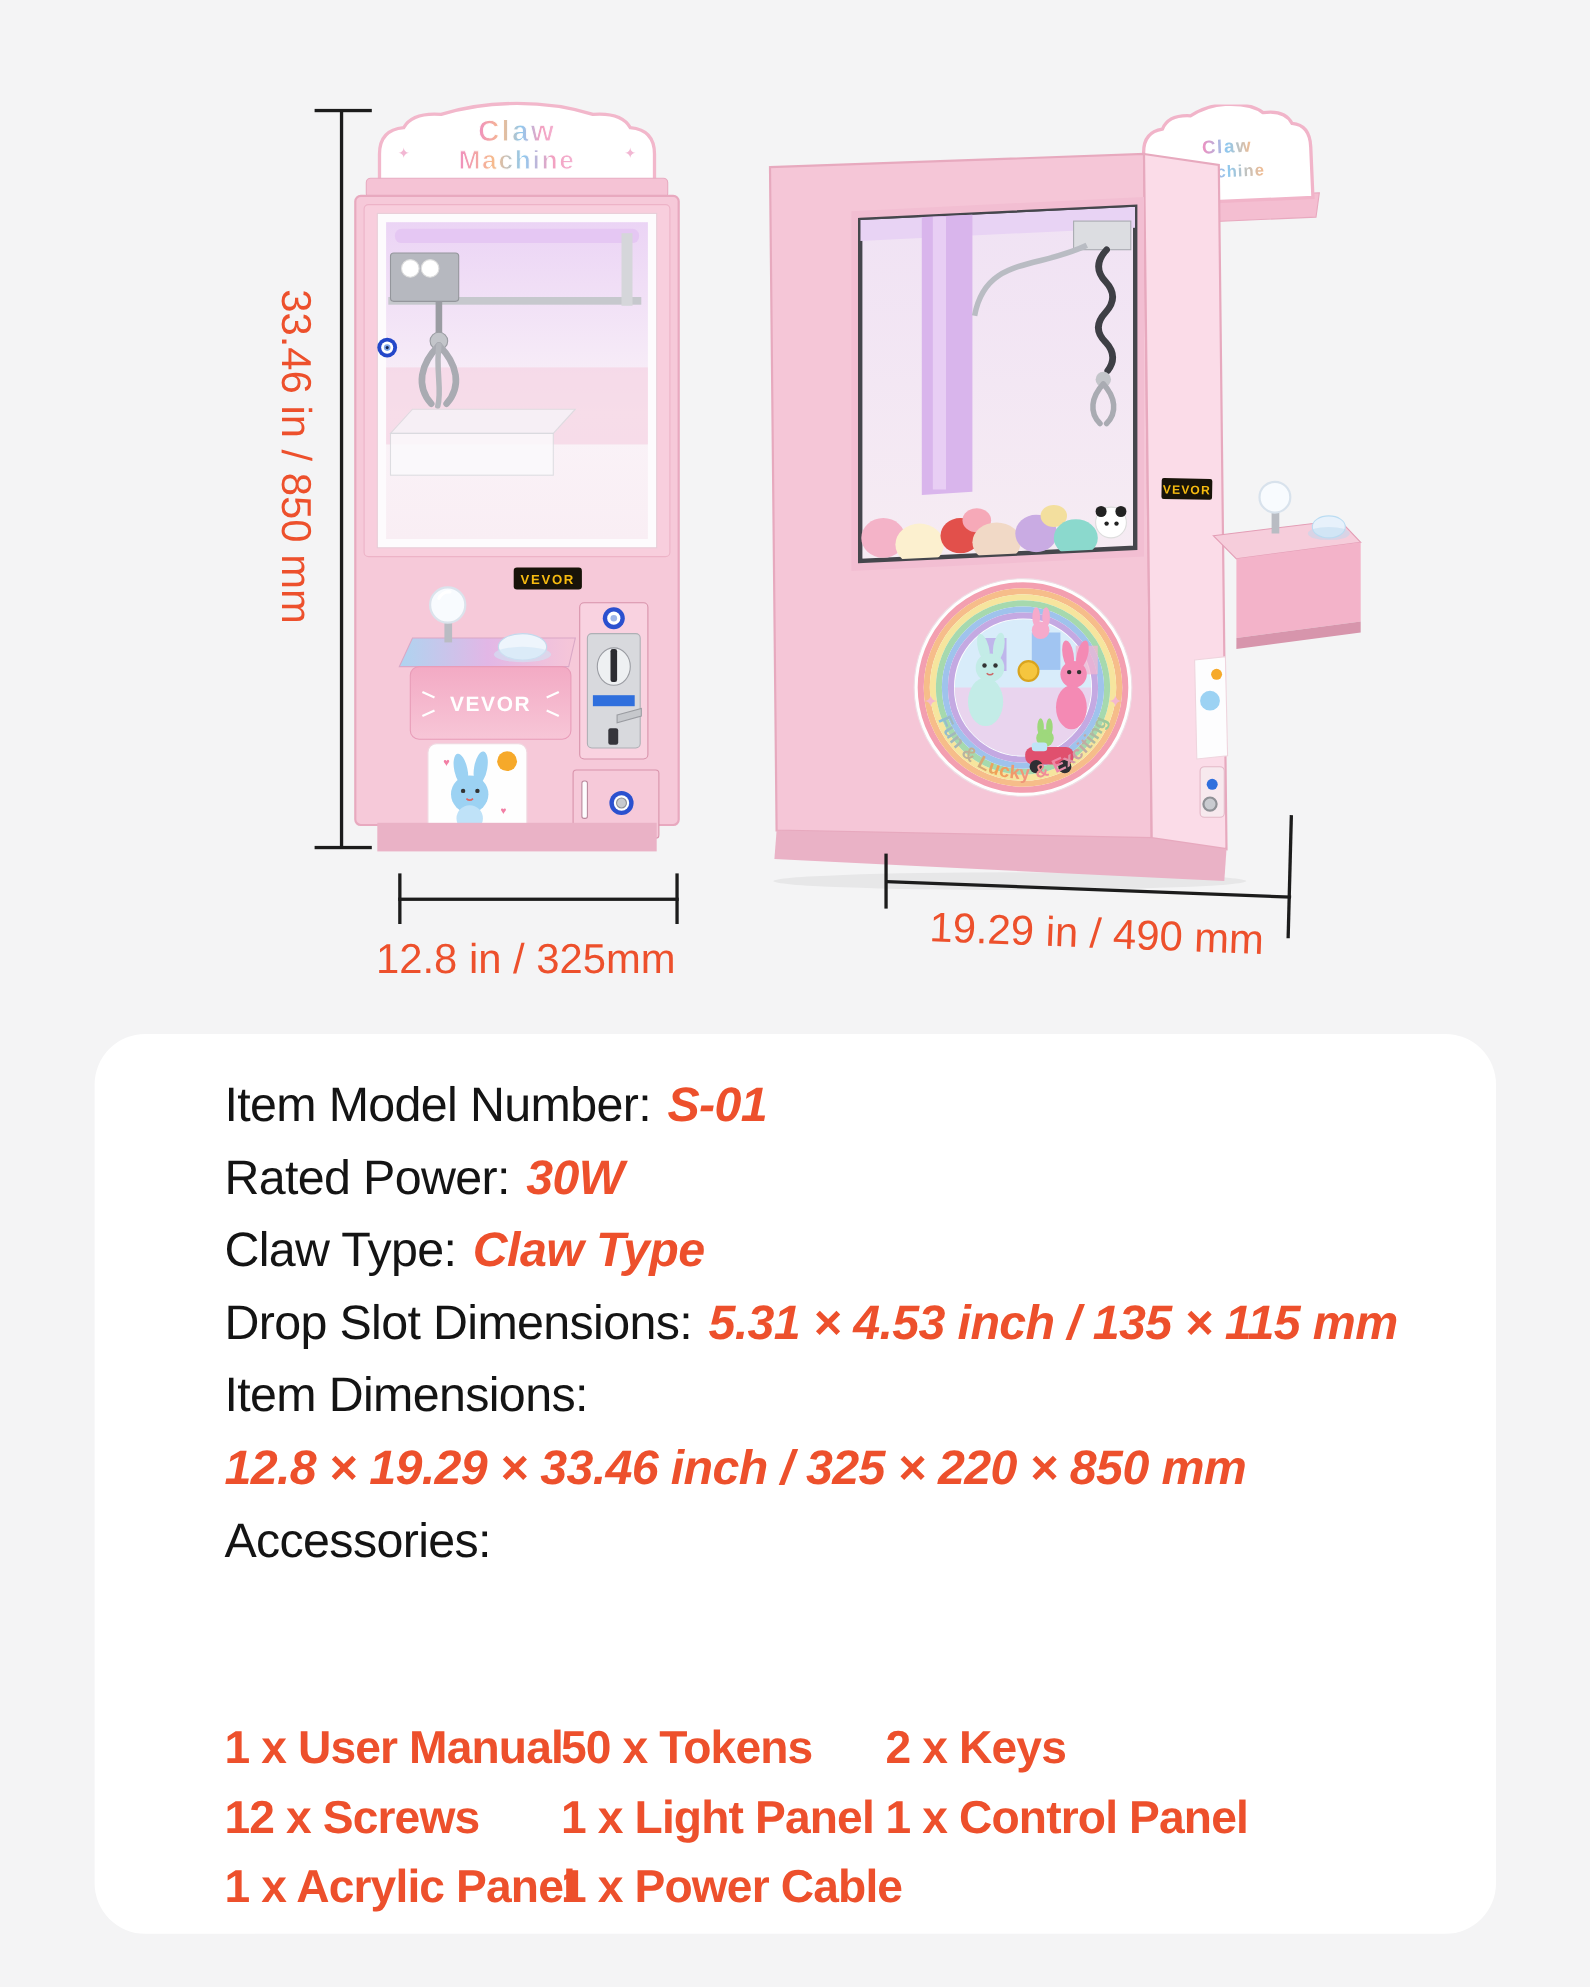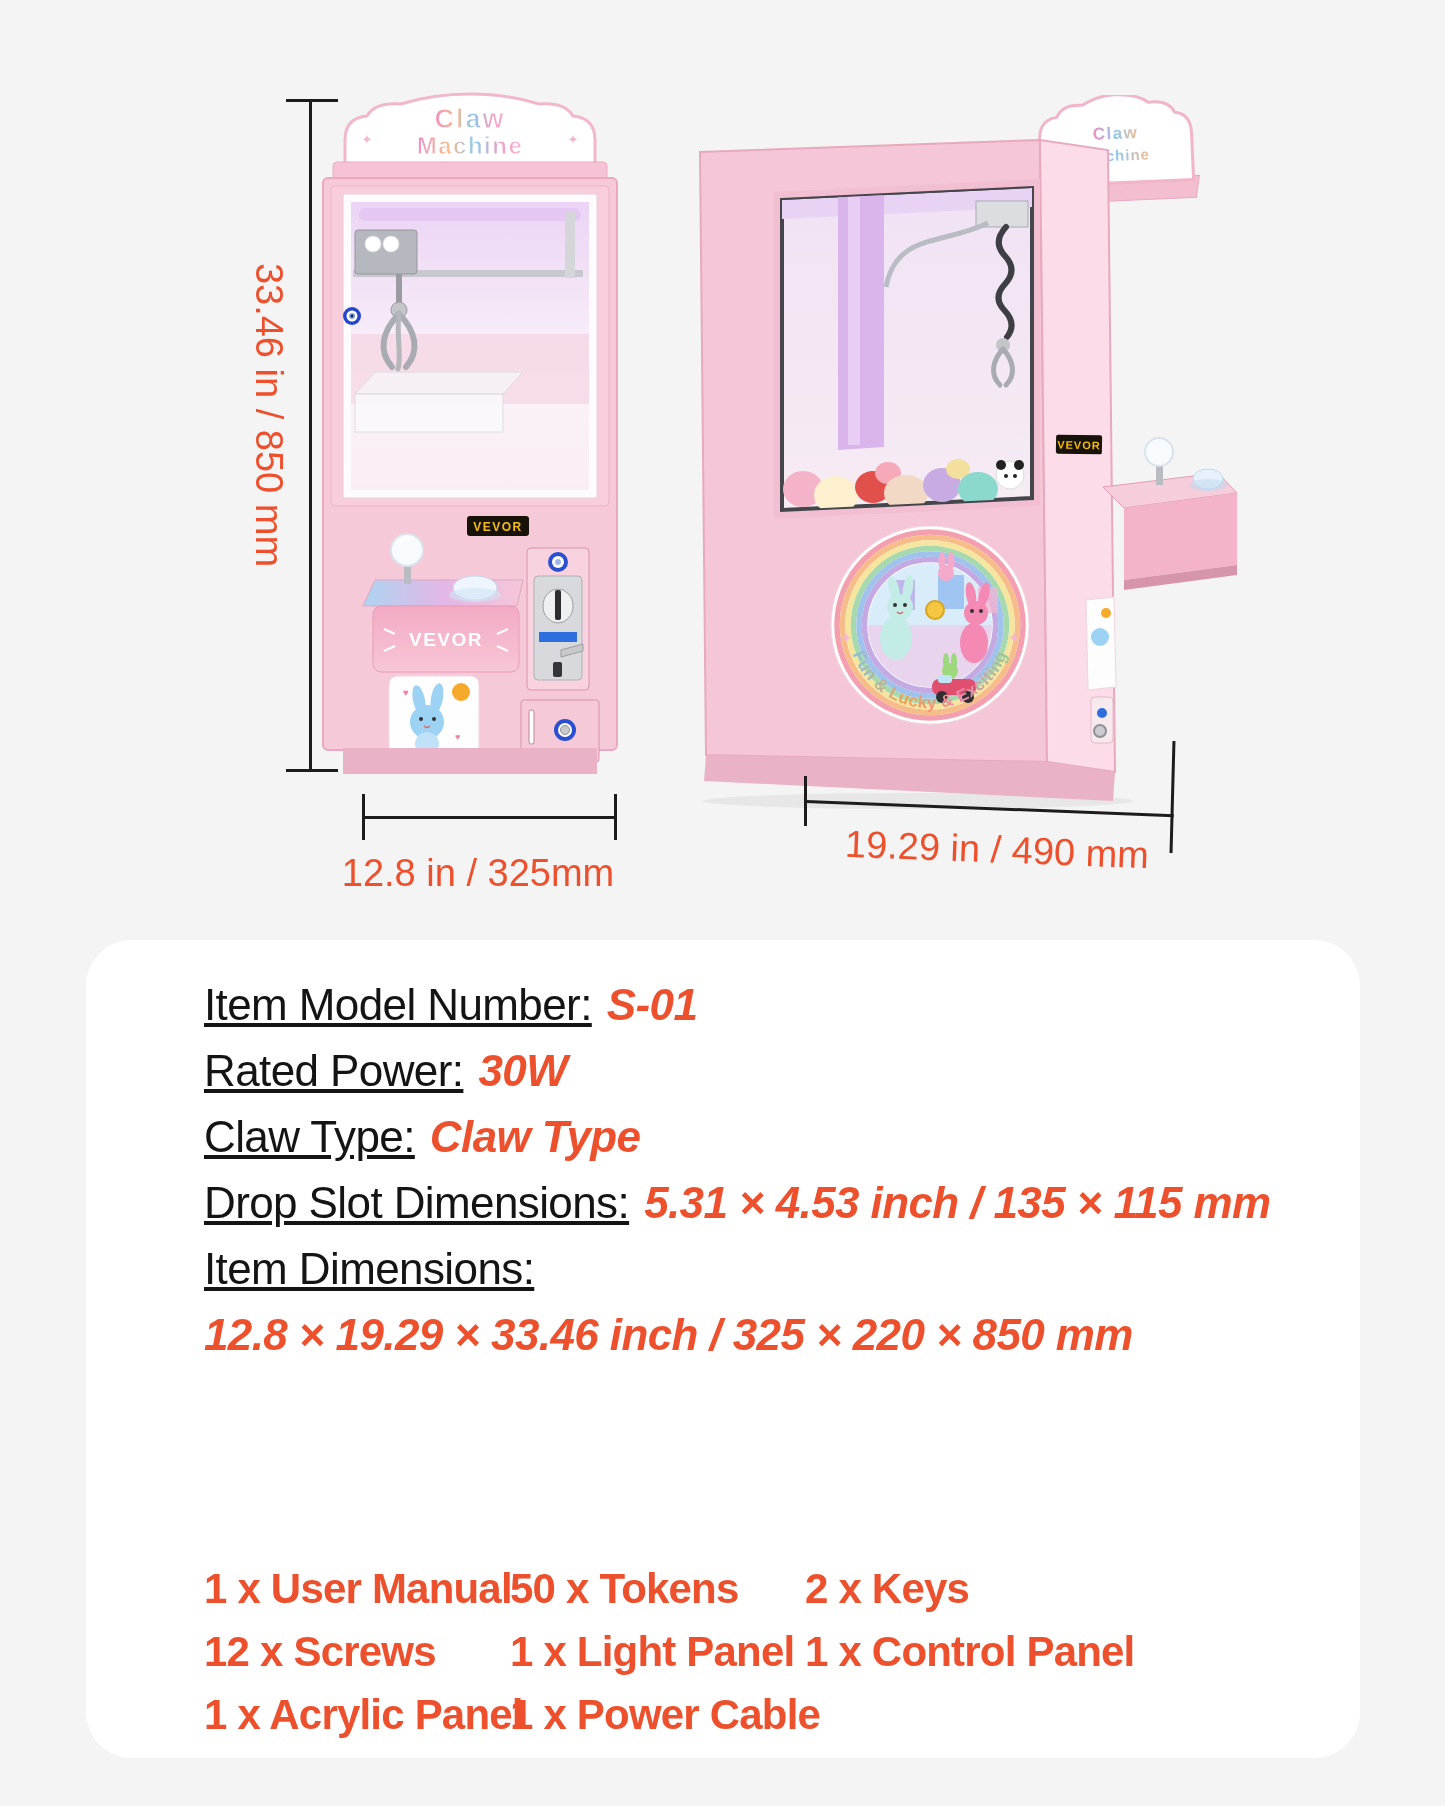--- a/index.html
+++ b/index.html
@@ -14,21 +14,21 @@
   .center-pt > span{position:absolute;display:block;white-space:nowrap;}
   .rot90{transform:translate(-50%,-50%) rotate(90deg);}
   .rot2{transform:translate(-50%,-50%) rotate(2.2deg);}
   .rot0{transform:translate(-50%,-50%);}
 
   
   .card{position:absolute;left:86px;top:940px;width:1274px;height:818px;background:#ffffff;border-radius:46px;}
   .specs{position:absolute;left:118px;top:32px;right:40px;}
   .spec-row{height:66px;display:flex;align-items:center;font-size:44px;letter-spacing:-0.6px;}
   .spec-label{color:#141414;font-weight:500;white-space:pre;}
-  .spec-label:not(:empty){margin-right:15px;text-decoration:underline;}
+  .spec-label:not(:empty){margin-right:15px;}
   .spec-value{color:#ED502C;font-weight:700;white-space:pre;font-style:italic;}
   .acc-grid{position:absolute;left:118px;top:617px;right:24px;display:grid;
             grid-template-columns:306px 295px auto;}
   .acc-item{height:63px;display:flex;align-items:center;font-size:42px;font-weight:700;
             color:#ED502C;letter-spacing:-0.8px;white-space:nowrap;}
 
   
   .front-machine{position:absolute;left:315px;top:92px;width:310px;height:688px;}
   .side-machine{position:absolute;left:688px;top:95px;width:552px;height:715px;}
 </style>
@@ -352,20 +352,24 @@
         <span class="spec-value">5.31 × 4.53 inch / 135 × 115 mm</span>
       </div>
       <div class="spec-row">
         <span class="spec-label">Item Dimensions:</span>
         <span class="spec-value"></span>
       </div>
       <div class="spec-row">
         <span class="spec-label"></span>
         <span class="spec-value">12.8 × 19.29 × 33.46 inch / 325 × 220 × 850 mm</span>
       </div>
+      <div class="spec-row">
+        <span class="spec-label">Accessories:</span>
+        <span class="spec-value"></span>
+      </div>
     </div>
 
     <div class="acc-grid">
       <span class="acc-item">1 x User Manual</span>
       <span class="acc-item">50 x Tokens</span>
       <span class="acc-item">2 x Keys</span>
       <span class="acc-item">12 x Screws</span>
       <span class="acc-item">1 x Light Panel</span>
       <span class="acc-item">1 x Control Panel</span>
       <span class="acc-item">1 x Acrylic Panel</span>

